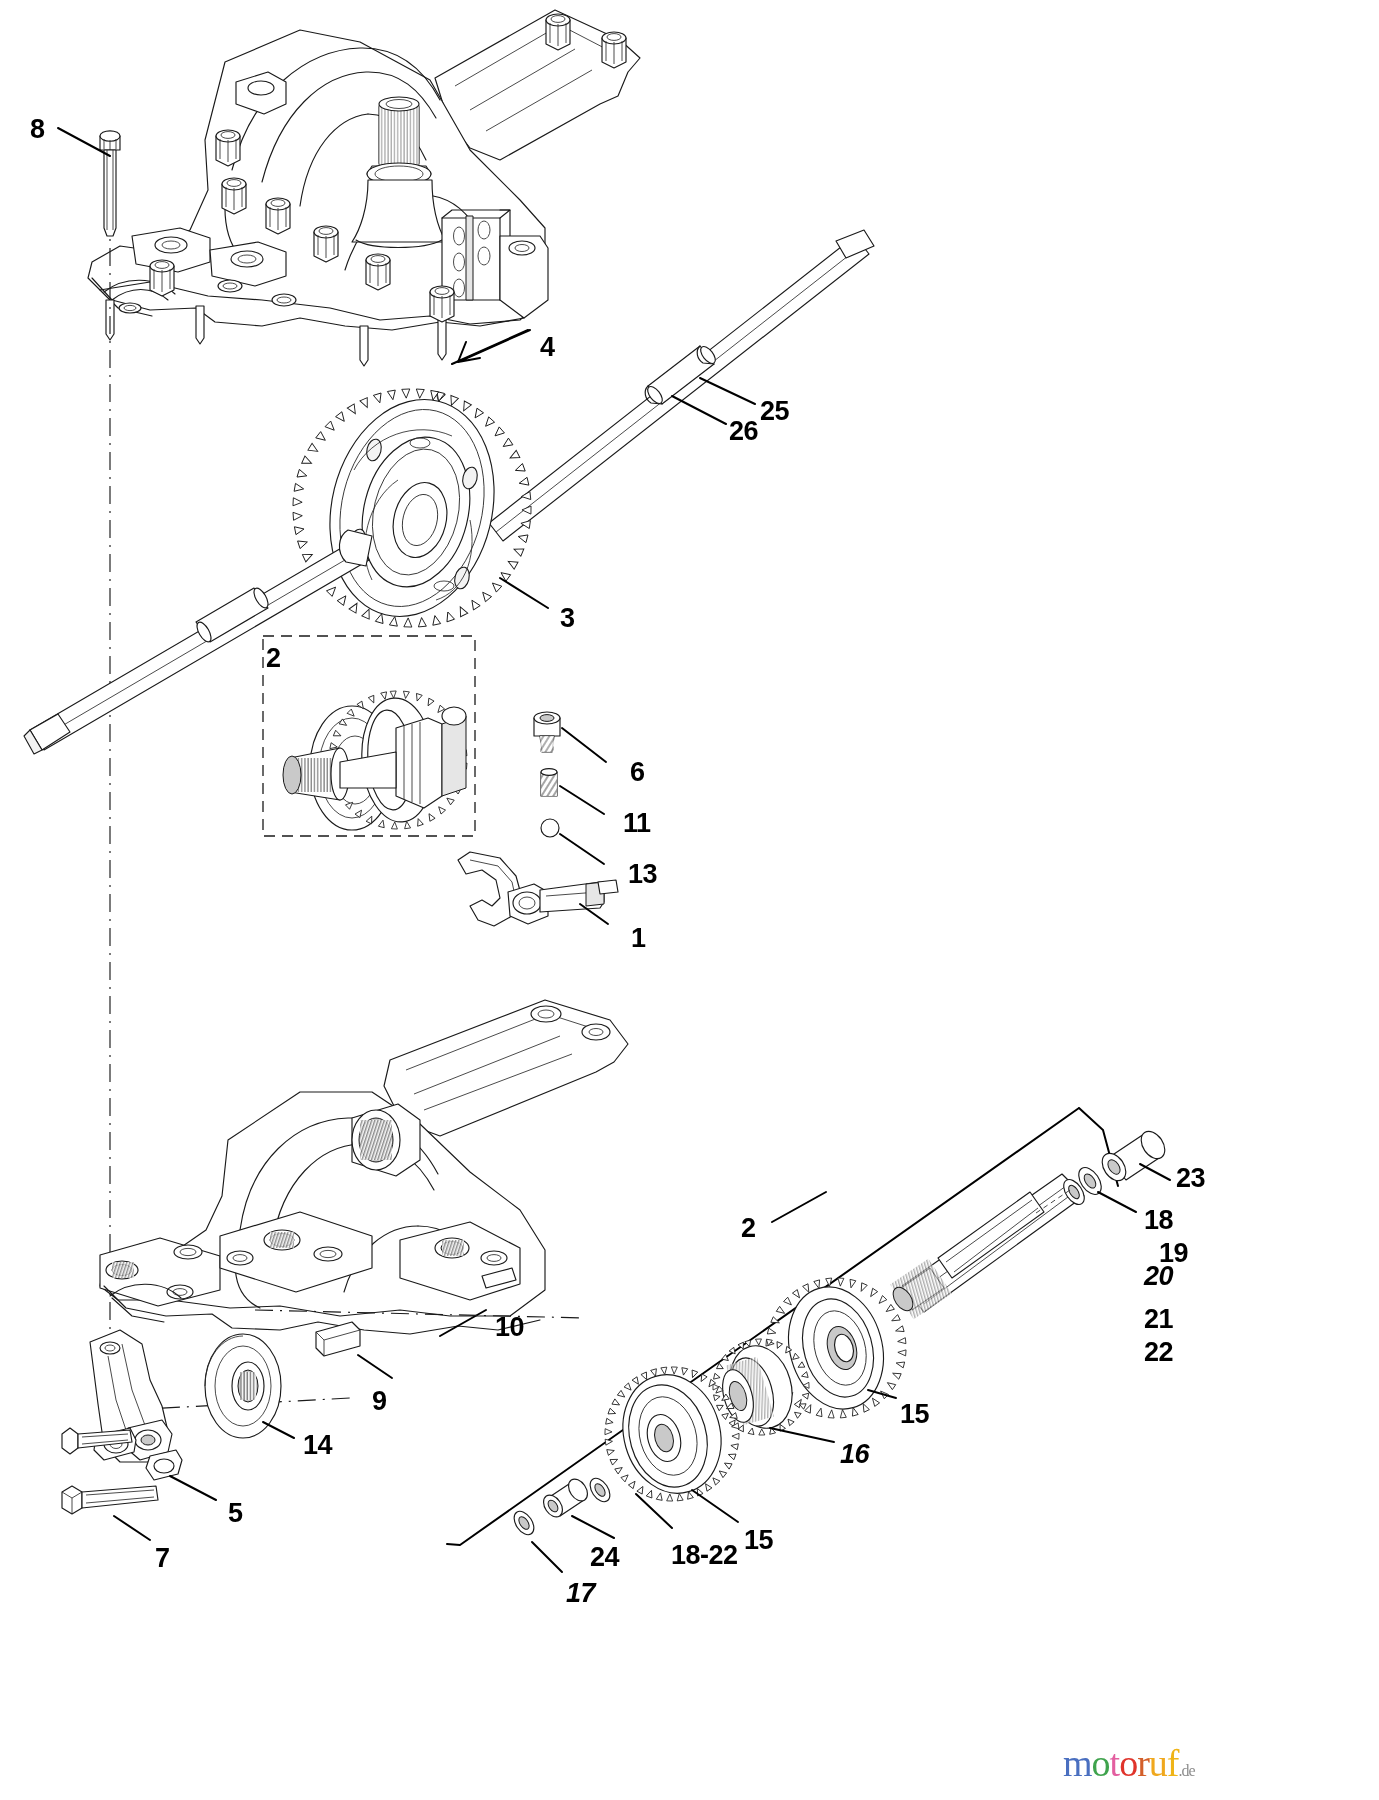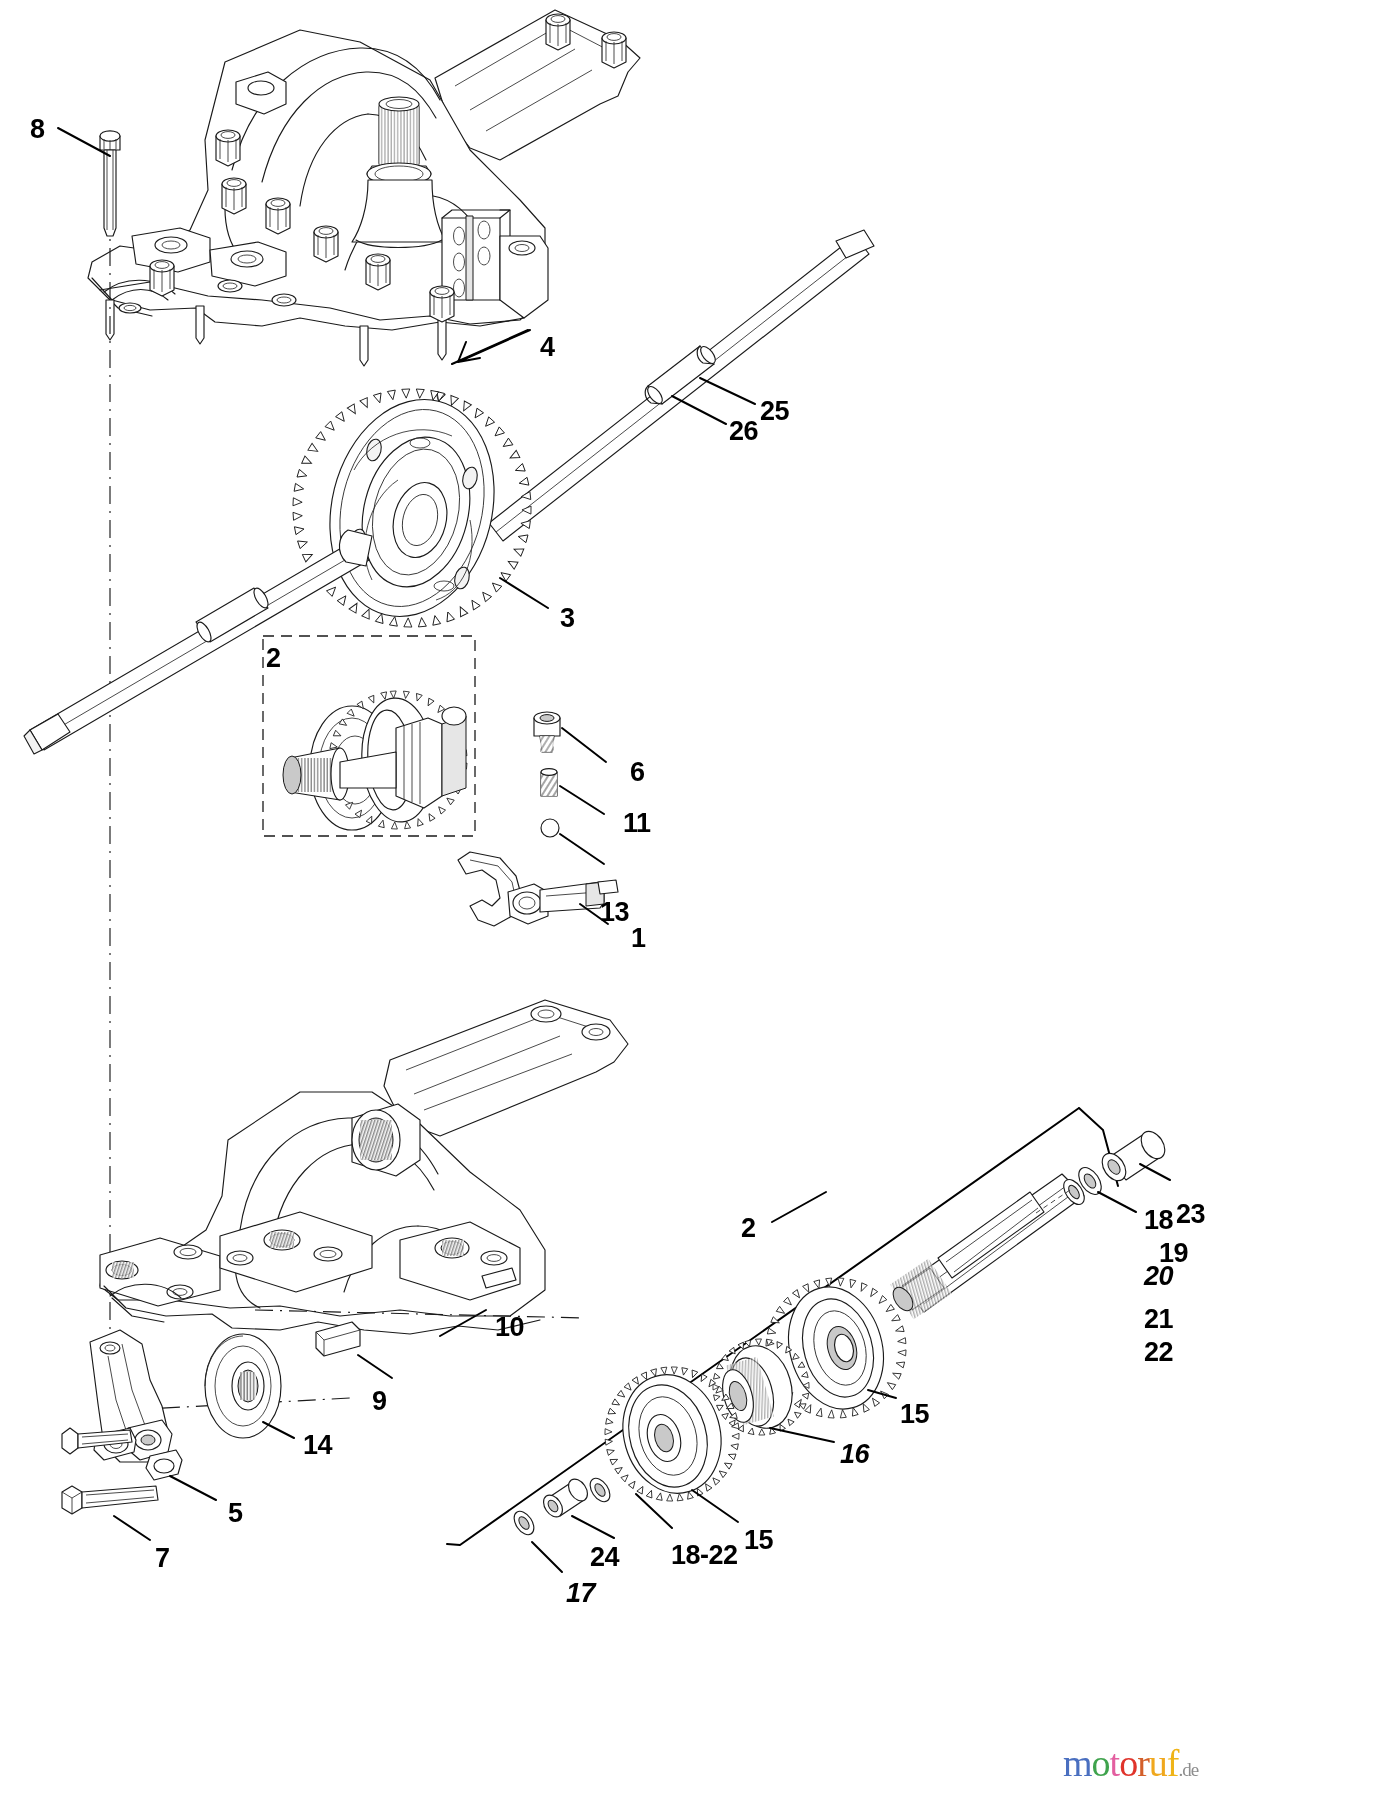--- a/index.html
+++ b/index.html
@@ -37,21 +37,21 @@
     position: absolute;
     left: 1063px;
     top: 1744px;
     font-family: "Liberation Serif", serif;
     font-size: 38px;
     line-height: 1;
     white-space: nowrap;
     letter-spacing: -1px;
   }
   .watermark .wm-suffix {
-    font-size: 19px;
+    font-size: 16px;
     color: #8d8d8d;
   }
   .wm-m { color:#4a6fc0; }
   .wm-o1 { color:#3fa34d; }
   .wm-t { color:#e35fa0; }
   .wm-o2 { color:#e0342b; }
   .wm-r { color:#d35f2a; }
   .wm-u { color:#f0a81e; }
   .wm-f { color:#efb418; }
 </style>
@@ -748,24 +748,24 @@
   </svg>
 
   <div class="callout" style="left:30px;  top:116px;">8</div>
   <div class="callout" style="left:540px; top:334px;">4</div>
   <div class="callout" style="left:760px; top:398px;">25</div>
   <div class="callout" style="left:729px; top:418px;text-align:center;">26</div>
   <div class="callout" style="left:560px; top:605px;">3</div>
   <div class="callout" style="left:266px; top:645px;">2</div>
   <div class="callout" style="left:630px; top:759px;">6</div>
   <div class="callout" style="left:623px; top:810px;">11</div>
-  <div class="callout" style="left:600px; top:861px;margin-top:38px;">13</div>
+  <div class="callout" style="left:628px; top:861px;">13</div>
   <div class="callout" style="left:631px; top:925px;">1</div>
   <div class="callout" style="left:741px; top:1215px;">2</div>
-  <div class="callout" style="left:1176px; top:1201px;text-align:right;">23</div>
+  <div class="callout" style="left:1176px; top:1165px;text-align:right;">23</div>
   <div class="callout" style="left:1144px; top:1207px;">18</div>
   <div class="callout" style="left:1144px; top:1240px;margin-left:15px;">19</div>
   <div class="callout" style="left:1144px; top:1263px;font-style:italic;">20</div>
   <div class="callout" style="left:1144px; top:1306px;">21</div>
   <div class="callout" style="left:1144px; top:1339px;">22</div>
   <div class="callout" style="left:495px; top:1314px;">10</div>
   <div class="callout" style="left:372px; top:1388px;">9</div>
   <div class="callout" style="left:900px; top:1401px;">15</div>
   <div class="callout" style="left:303px; top:1432px;">14</div>
   <div class="callout" style="left:840px; top:1441px;font-style:italic;">16</div>

